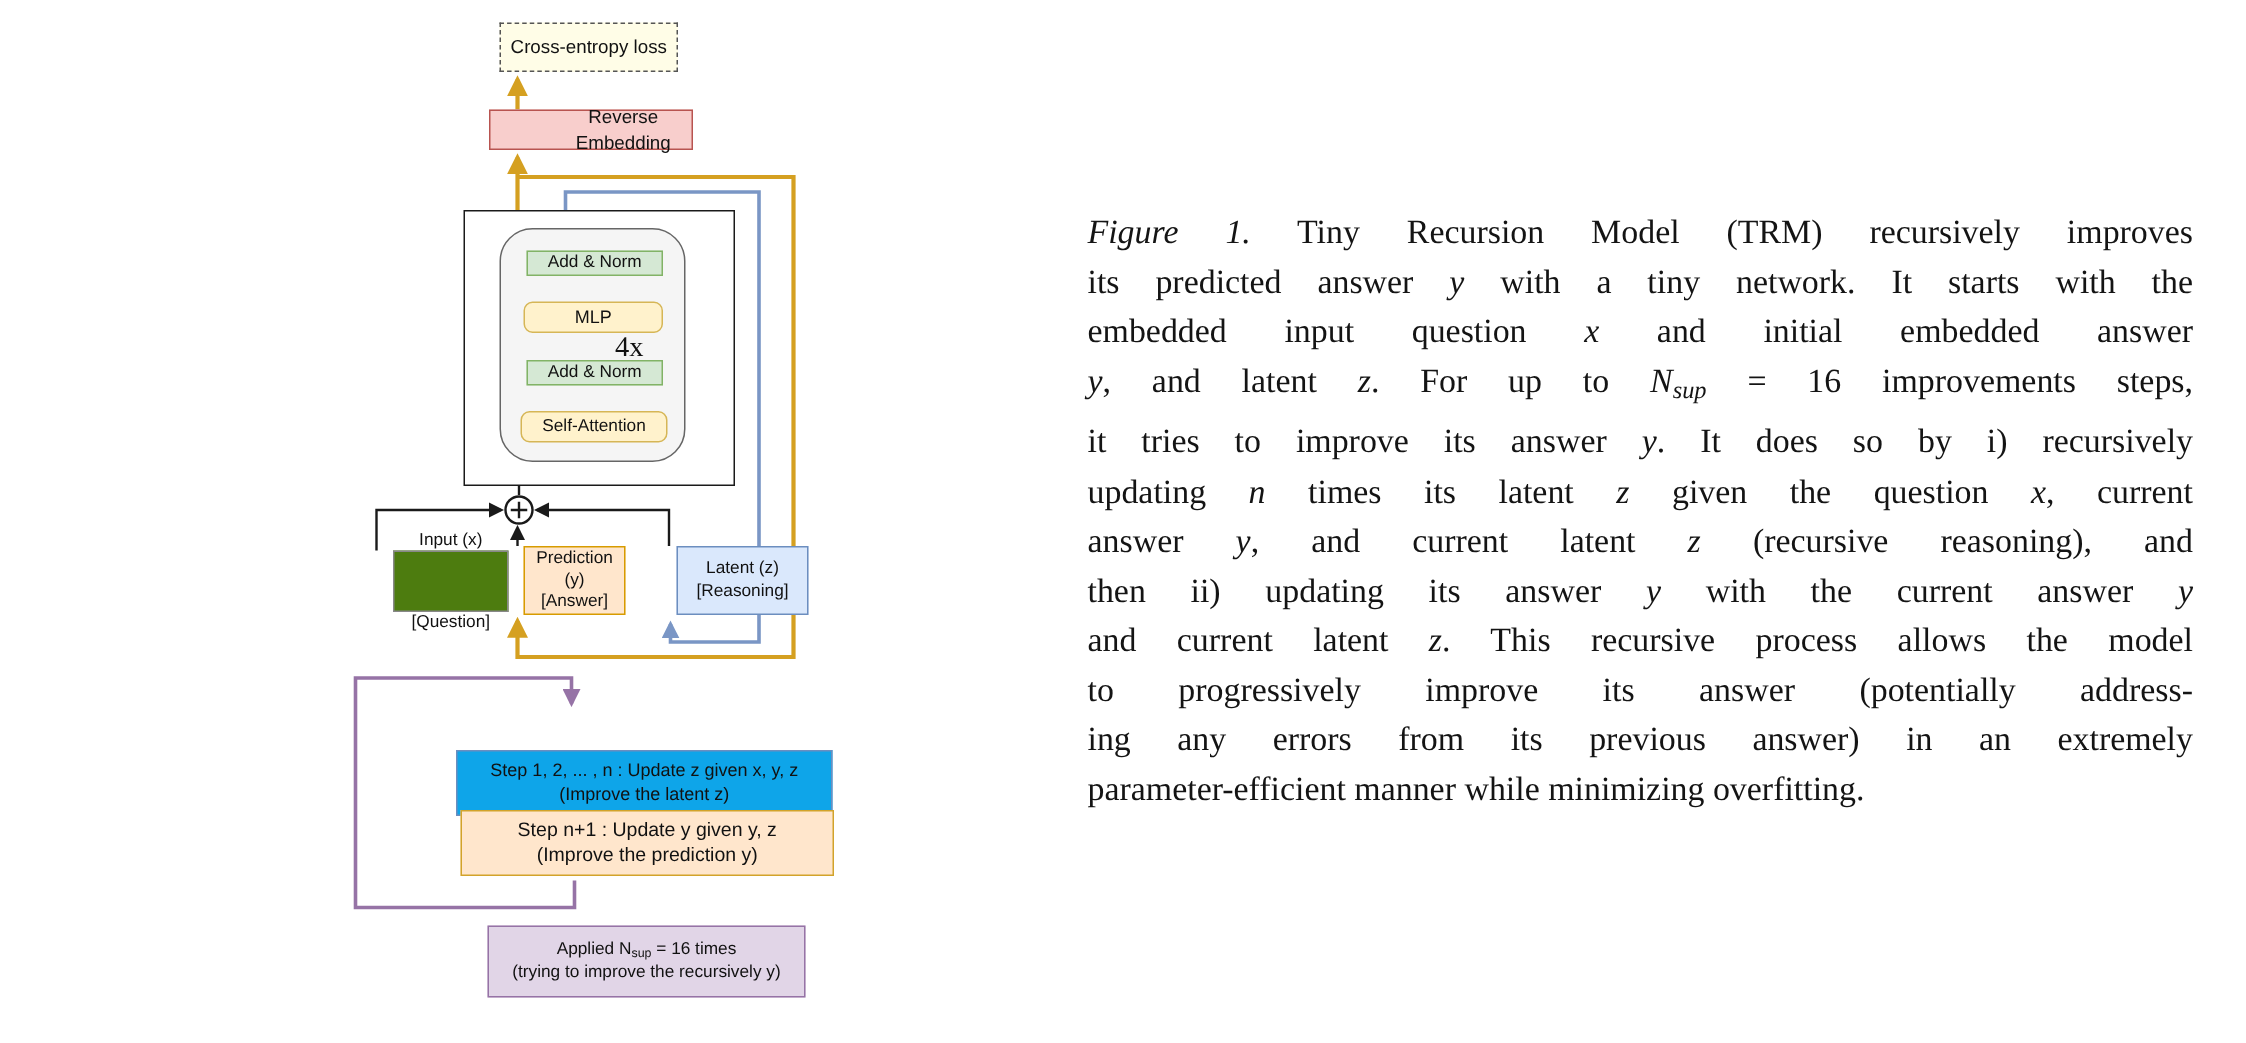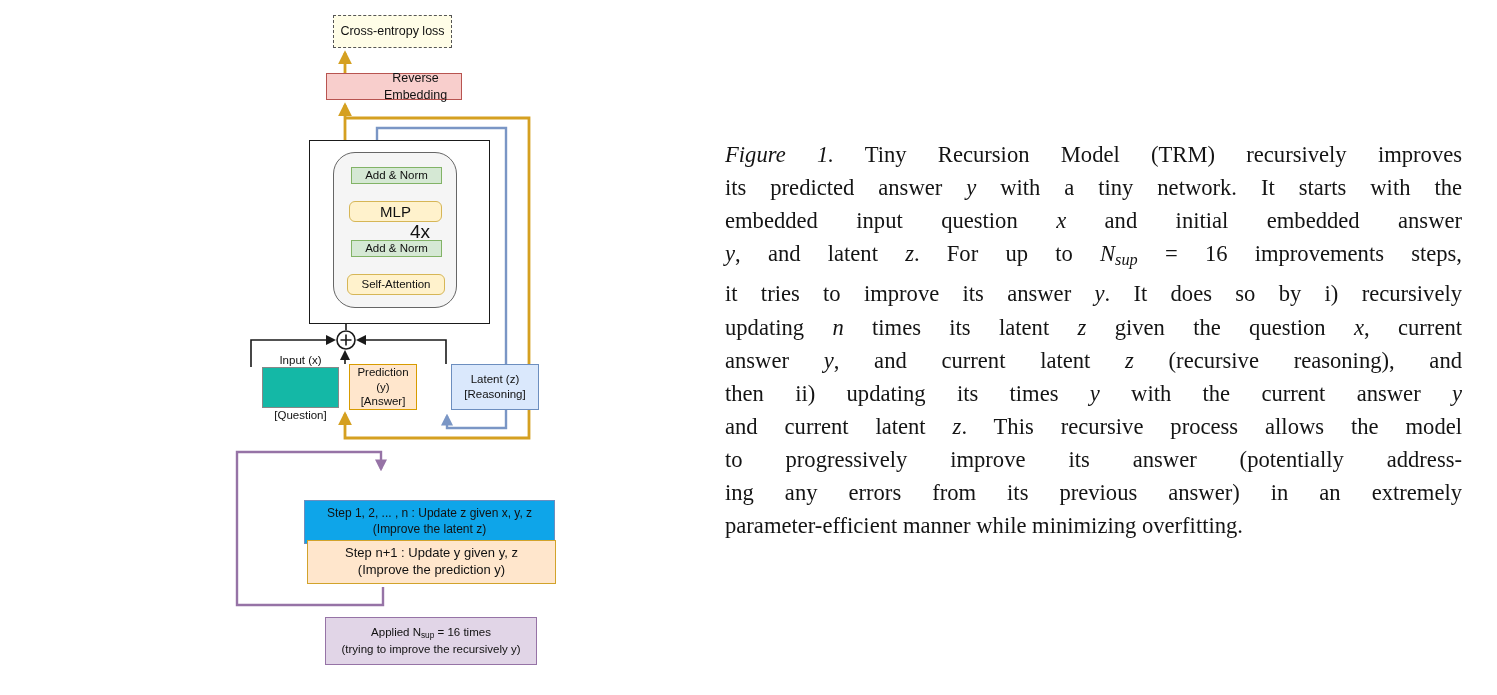--- a/index.html
+++ b/index.html
@@ -14,27 +14,27 @@
   }
 
   
   .loss-box   { left:285px; top:15px;  width:119px; height:33px; background:#FFFDE7; border:1.2px dashed #555; font-size:12.5px; }
   .revemb-box { left:278px; top:73px;  width:136px; height:27px; background:#F8CECC; border:1.3px solid #B85450; font-size:12.5px;padding-left:43px; }
 
   
   .outer-block { left:261px; top:140px; width:181px; height:184px; background:#fff; border:1.6px solid #1a1a1a; }
   .inner-block { left:285px; top:152px; width:124px; height:156px; background:#F5F5F5; border:1.3px solid #666; border-radius:22px; }
   .an-top  { left:303px; top:167px; width:91px; height:17px; background:#D5E8D4; border:1.2px solid #82B366; font-size:11.5px; }
-  .mlp-box { left:301px; top:201px; width:93px; height:21px; background:#FFF2CC; border:1.2px solid #D6B656; border-radius:6px; font-size:15px; }
+  .mlp-box { left:301px; top:201px; width:93px; height:21px; background:#FFF2CC; border:1.2px solid #D6B656; border-radius:6px; font-size:12px; }
   .an-bot  { left:303px; top:240px; width:91px; height:17px; background:#D5E8D4; border:1.2px solid #82B366; font-size:11.5px; }
   .selfatt { left:299px; top:274px; width:98px; height:21px; background:#FFF2CC; border:1.2px solid #D6B656; border-radius:6px; font-size:11.5px; }
-  .label-4x { left:410px; top:221px; font-family:Liberation Sans, sans-serif; font-size:19px; color:#111; }
+  .label-4x { left:410px; top:221px; font-family:Liberation Serif, serif; font-size:19px; color:#111; }
 
   
-  .input-box  { left:214px; top:367px; width:77px; height:41px; background:#14b8a6; border:1.3px solid #888; font-size:11.5px;gap:40px; }
+  .input-box  { left:214px; top:367px; width:77px; height:41px; background:#4d7c0f; border:1.3px solid #888; font-size:11.5px;gap:40px; }
   .pred-box   { left:301px; top:364px; width:68px; height:46px; background:#FFE6CC; border:1.5px solid #D79B00; font-size:11.5px; }
   .latent-box { left:403px; top:364px; width:88px; height:46px; background:#DAE8FC; border:1.5px solid #6C8EBF; font-size:11.5px; }
 
   
   .stepz-box { left:256px; top:500px; width:251px; height:44px; background:#0ea5e9; border:1.8px solid #6C8EBF; font-size:12px; }
   .stepy-box { left:259px; top:540px; width:249px; height:44px; background:#FFE6CC; border:1.8px solid #D2A32B; font-size:13px; }
   .applied-box { left:277px; top:617px; width:212px; height:48px; background:#E1D5E7; border:1.8px solid #9673A6; font-size:11.5px; }
 
   .sub { font-size:0.72em; vertical-align:-0.25em; }
 
@@ -152,18 +152,18 @@
 </div>
 
 <div class="caption">
     <div class="cap-line"><span class="it">Figure 1.</span><span> Tiny Recursion Model (TRM) recursively improves</span></div>
     <div class="cap-line"><span>its predicted answer </span><span class="it">y</span><span> with a tiny network. It starts with the</span></div>
     <div class="cap-line"><span>embedded input question </span><span class="it">x</span><span> and initial embedded answer</span></div>
     <div class="cap-line"><span class="it">y</span><span>, and latent </span><span class="it">z</span><span>. For up to </span><span class="it">N</span><span class="it sub">sup</span><span> = 16 improvements steps,</span></div>
     <div class="cap-line"><span>it tries to improve its answer </span><span class="it">y</span><span>. It does so by i) recursively</span></div>
     <div class="cap-line"><span>updating </span><span class="it">n</span><span> times its latent </span><span class="it">z</span><span> given the question </span><span class="it">x</span><span>, current</span></div>
     <div class="cap-line"><span>answer </span><span class="it">y</span><span>, and current latent </span><span class="it">z</span><span> (recursive reasoning), and</span></div>
-    <div class="cap-line"><span>then ii) updating its times </span><span class="it">y</span><span> with the current answer </span><span class="it">y</span></div>
+    <div class="cap-line"><span>then ii) updating its answer </span><span class="it">y</span><span> with the current answer </span><span class="it">y</span></div>
     <div class="cap-line"><span>and current latent </span><span class="it">z</span><span>. This recursive process allows the model</span></div>
     <div class="cap-line"><span>to progressively improve its answer (potentially address-</span></div>
     <div class="cap-line"><span>ing any errors from its previous answer) in an extremely</span></div>
     <div class="cap-line"><span>parameter-efficient manner while minimizing overfitting.</span></div>
   </div>
 
 </body></html>

